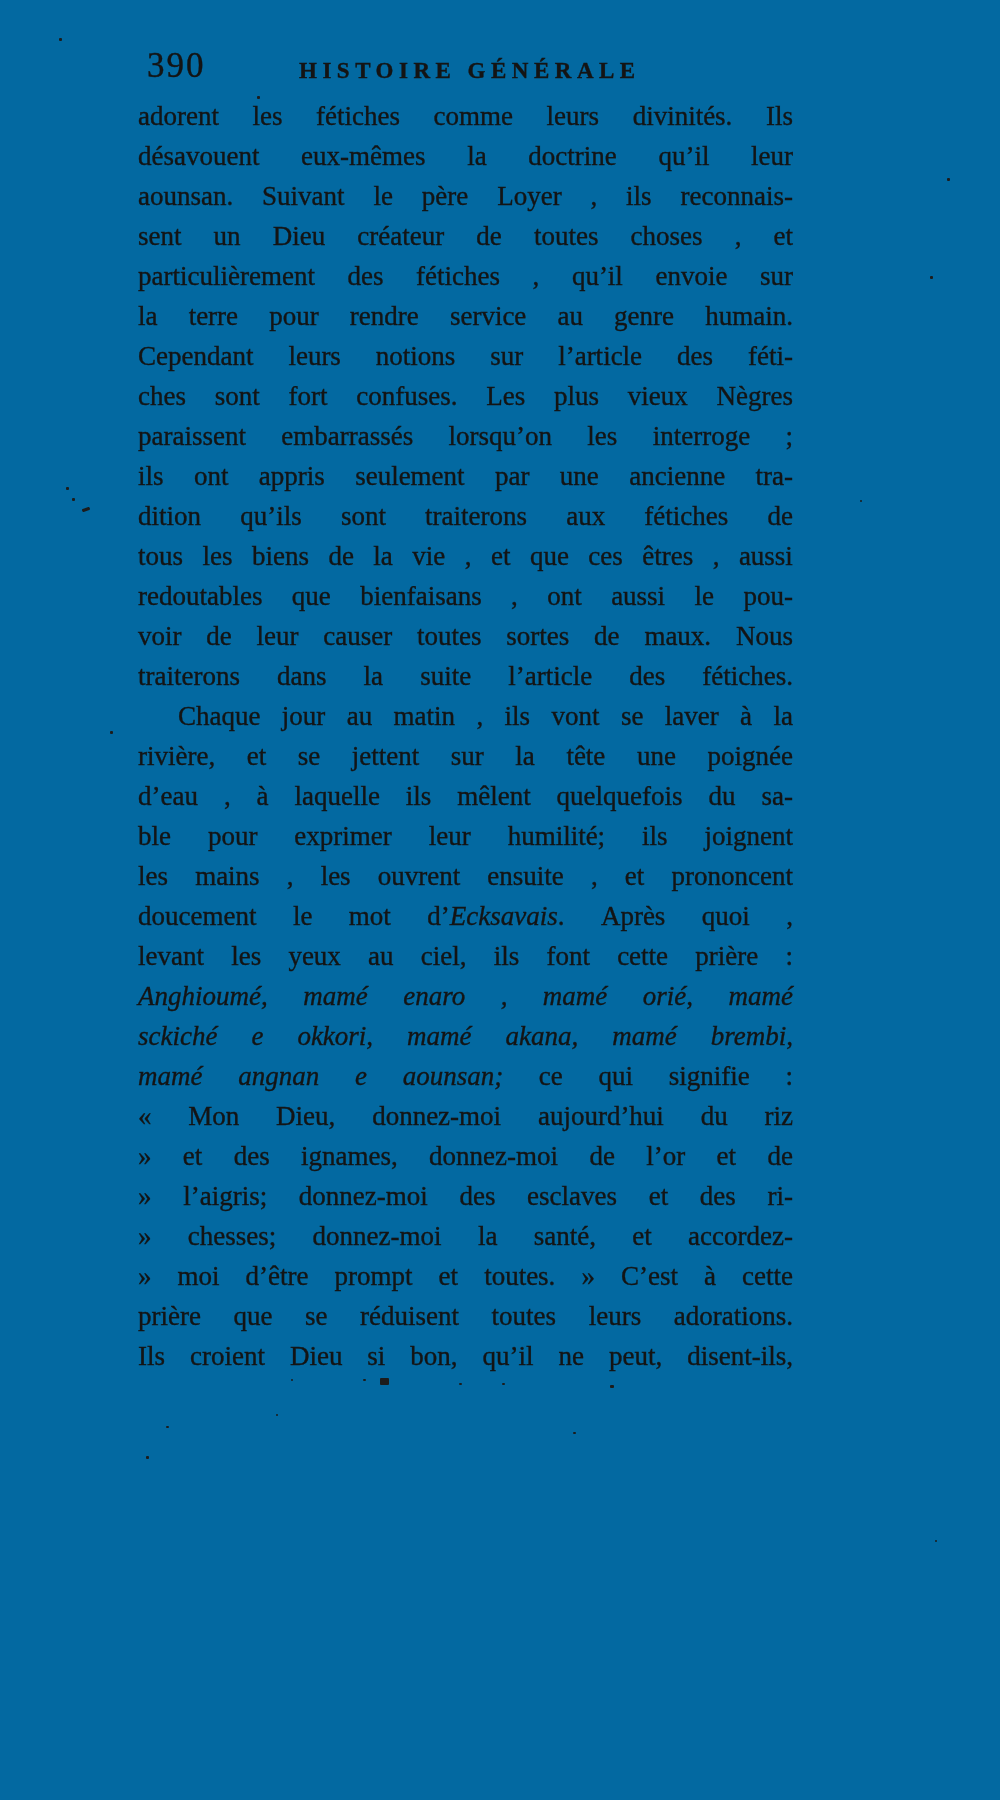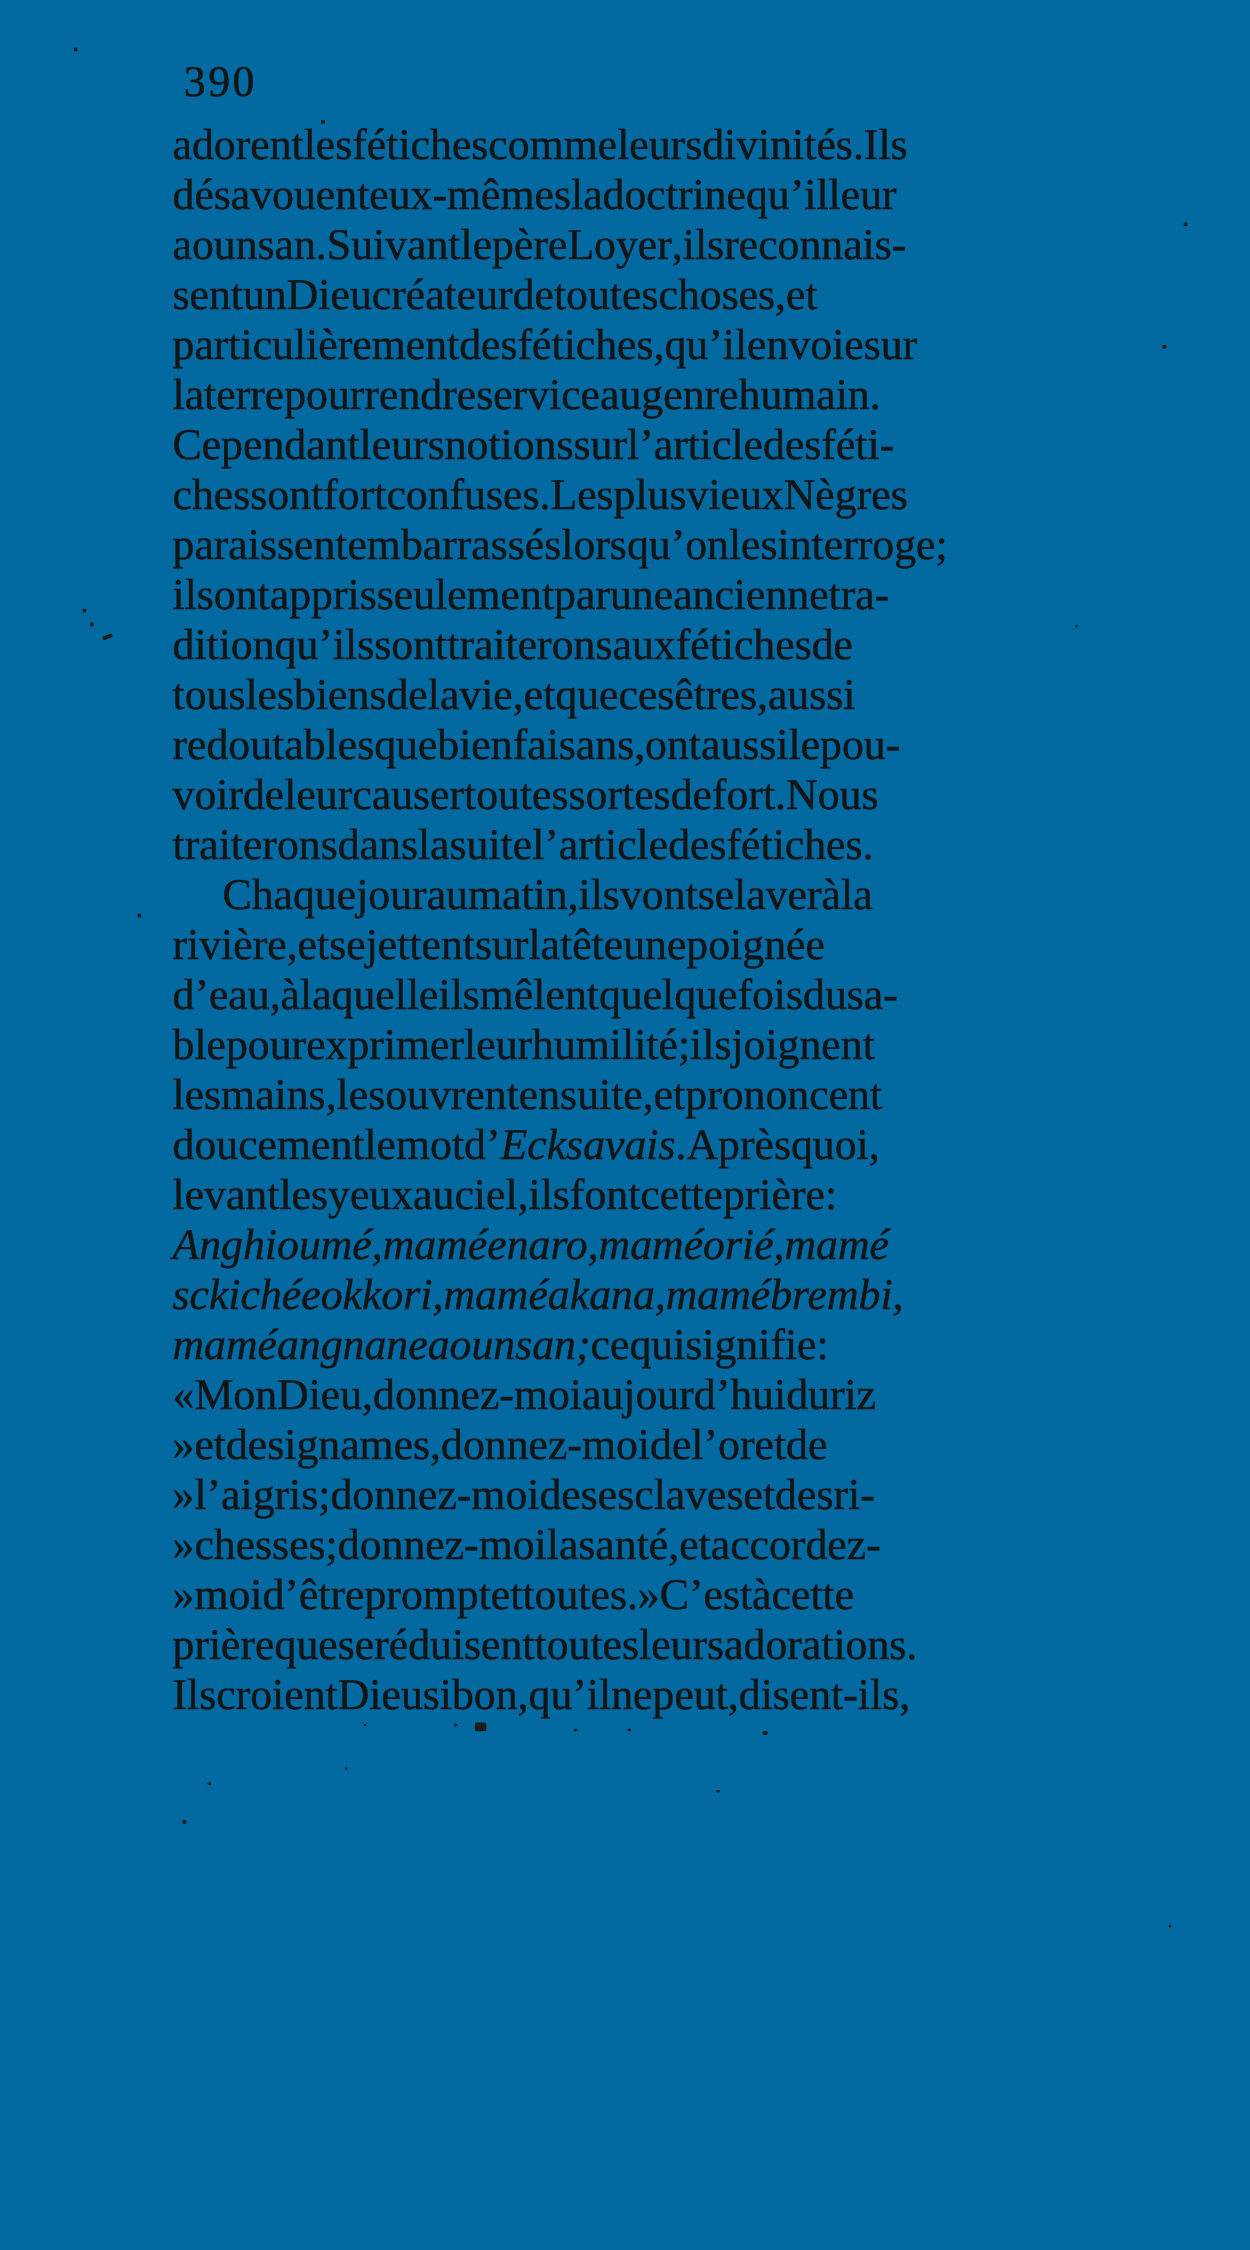--- a/index.html
+++ b/index.html
@@ -23,35 +23,36 @@
   .header-title {
     position: absolute; left: 299px; top: 58px;
     font-size: 23px; font-weight: bold; letter-spacing: 5.5px;
     white-space: nowrap;
   }
   .body-text {
     position: absolute; left: 138px; top: 96px; width: 655px;
   }
   .line {
     height: 40px; line-height: 40px;
-    display: flex; align-items: baseline;
-    font-size: 35px;
+    display: flex; justify-content: space-between; align-items: baseline;
+    font-size: 27px;
     white-space: nowrap;
   }
   .line.indent { padding-left: 40px; }
   .it { font-style: italic; }
   .speck { position: absolute; background: #1c1c1c; border-radius: 1px; }
 </style>
 </head>
 <body>
 
 <div class="page">
 
   <span class="pagenum">390</span>
 
+  <span class="header-title">HISTOIRE GÉNÉRALE</span>
 
   <div class="body-text" id="text-block">
       <div class="line">
         <span class="w"><span>adorent</span></span>
         <span class="w"><span>les</span></span>
         <span class="w"><span>fétiches</span></span>
         <span class="w"><span>comme</span></span>
         <span class="w"><span>leurs</span></span>
         <span class="w"><span>divinités.</span></span>
         <span class="w"><span>Ils</span></span>
@@ -176,21 +177,21 @@
         <span class="w"><span>pou-</span></span>
       </div>
       <div class="line">
         <span class="w"><span>voir</span></span>
         <span class="w"><span>de</span></span>
         <span class="w"><span>leur</span></span>
         <span class="w"><span>causer</span></span>
         <span class="w"><span>toutes</span></span>
         <span class="w"><span>sortes</span></span>
         <span class="w"><span>de</span></span>
-        <span class="w"><span>fort.</span></span>
+        <span class="w"><span>maux.</span></span>
         <span class="w"><span>Nous</span></span>
       </div>
       <div class="line">
         <span class="w"><span>traiterons</span></span>
         <span class="w"><span>dans</span></span>
         <span class="w"><span>la</span></span>
         <span class="w"><span>suite</span></span>
         <span class="w"><span>l’article</span></span>
         <span class="w"><span>des</span></span>
         <span class="w"><span>fétiches.</span></span>

